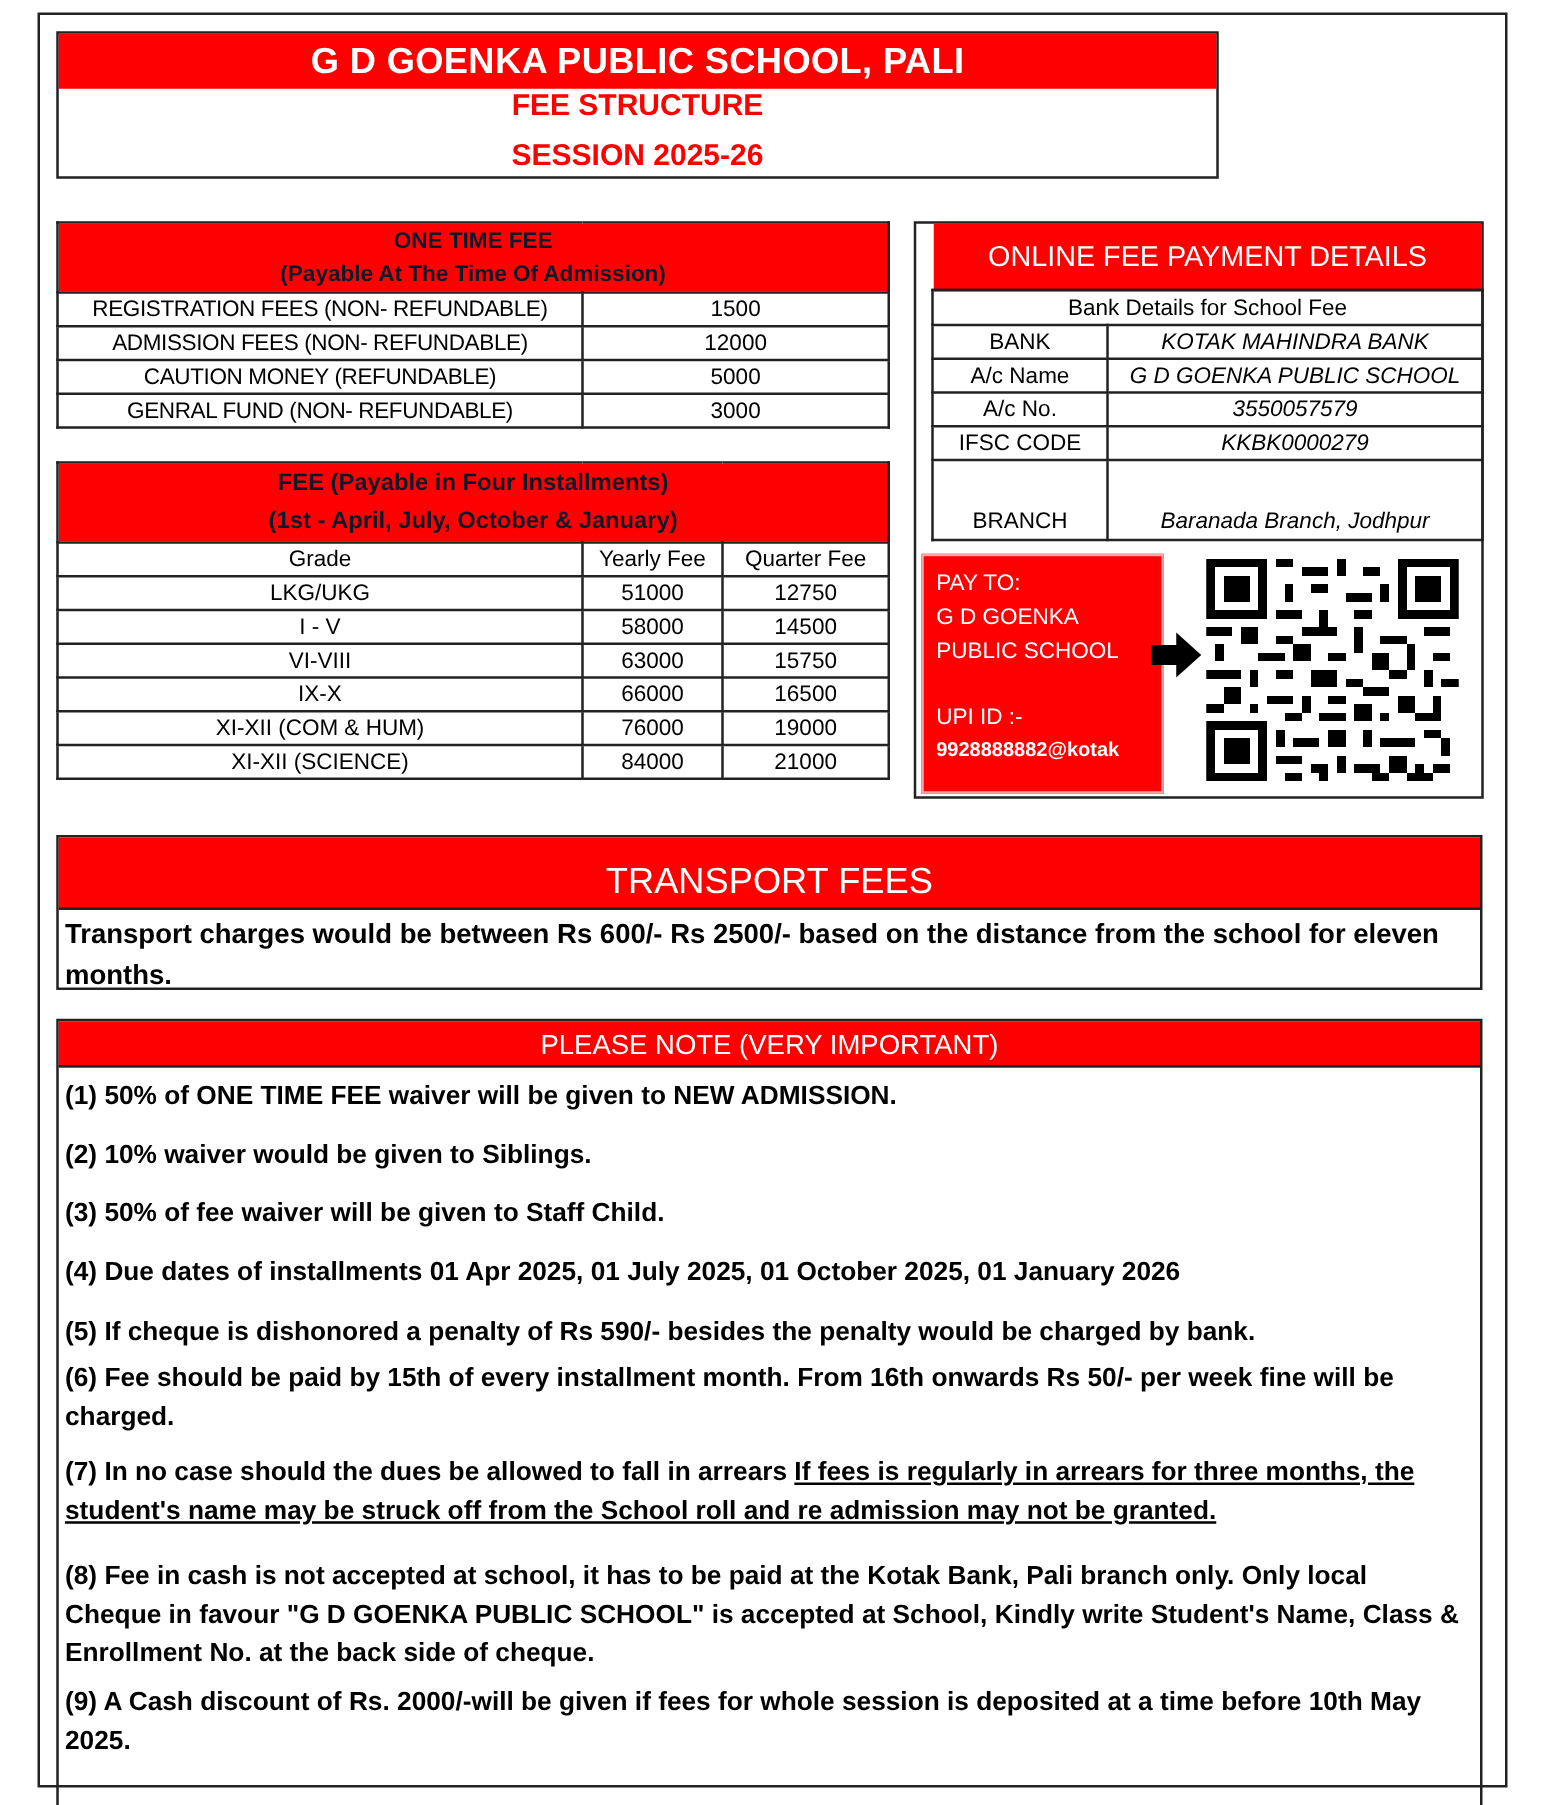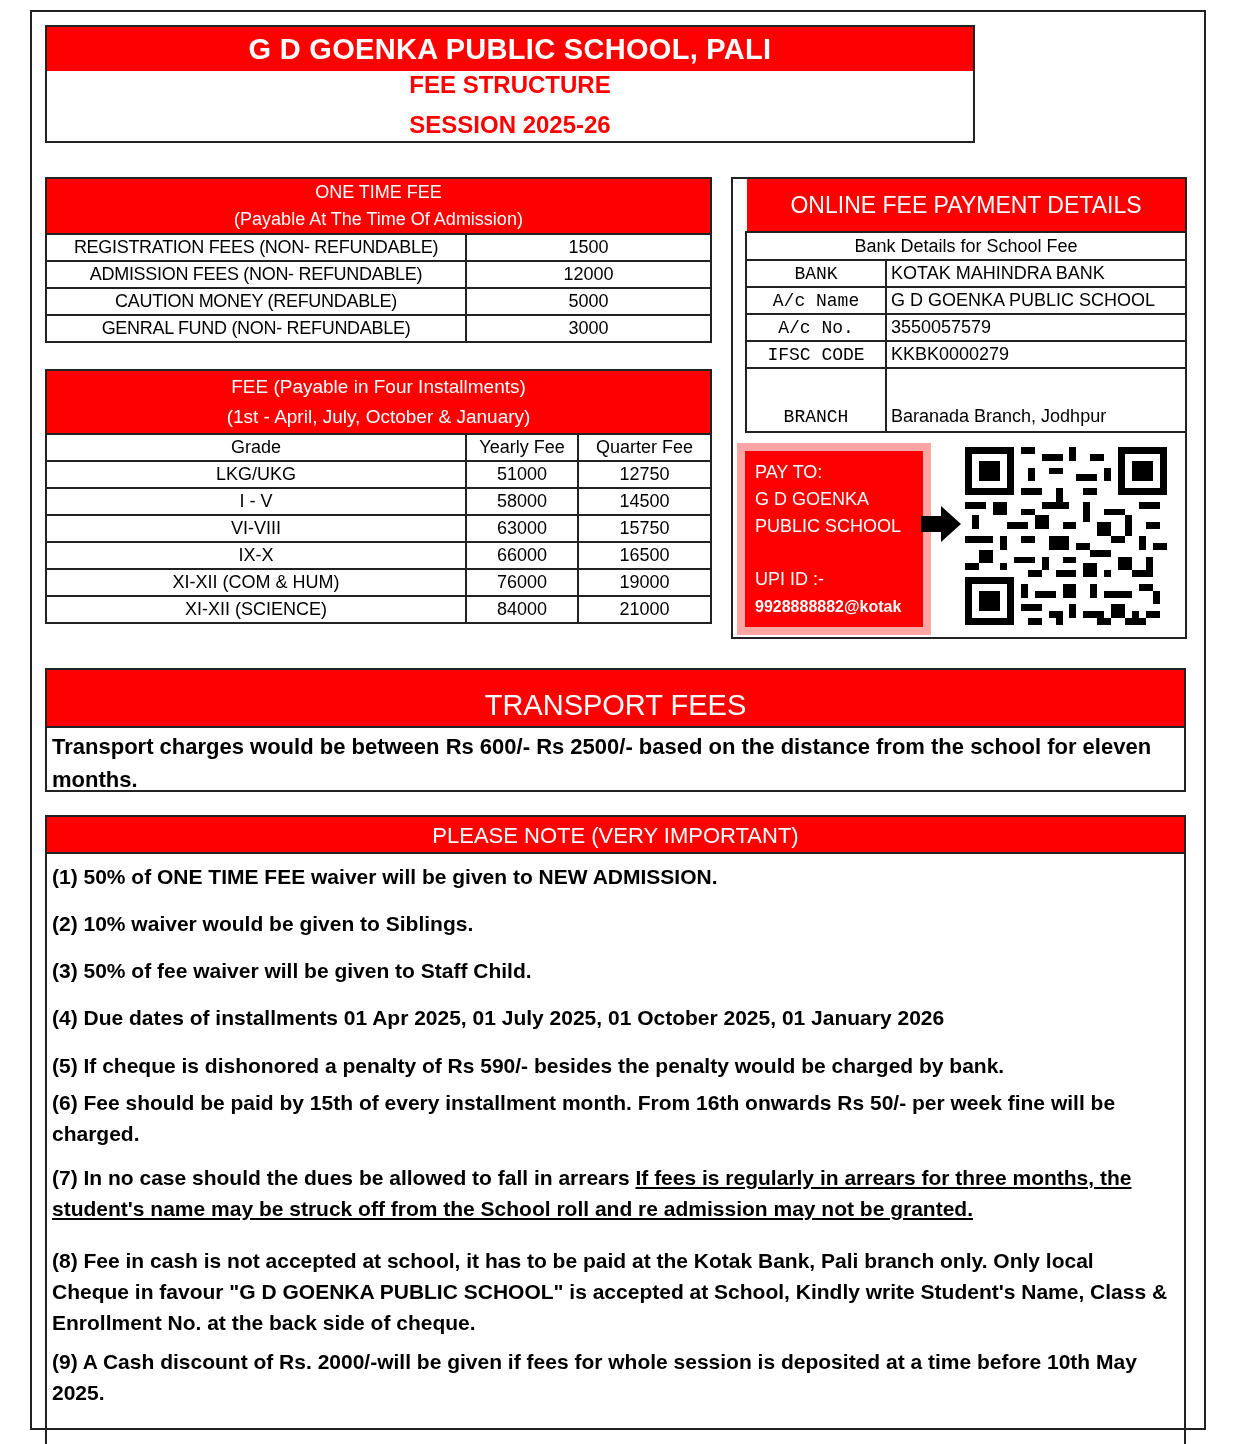--- a/index.html
+++ b/index.html
@@ -9,36 +9,36 @@
   .bx { border: 2px solid #222; }
 
   
   .hdr { left: 45px; top: 25px; width: 930px; height: 118px; }
   .hdr-title { position: absolute; left: 0; top: 0; right: 0; height: 44px; background: #ff0000; color: #fff; font-weight: bold; font-size: 29px; text-align: center; line-height: 44px; letter-spacing: 0.3px; }
   .hdr-sub { position: absolute; left: 0; right: 0; text-align: center; color: #ff0000; font-weight: bold; font-size: 24px; }
 
   
   table.t { border-collapse: collapse; width: 100%; table-layout: fixed; }
   table.t td, table.t th { border: 2px solid #222; padding: 0 4px; font-family: "Liberation Sans", sans-serif; font-size: 18px; text-align: center; height: 25px; font-weight: normal; white-space: nowrap; overflow: hidden; }
-  table.t th.redhead { background: #ff0000; color: #ffffff; font-weight: normal; line-height: 27px; }
+  table.t th.redhead { background: #ff0000; color: #0f172a; font-weight: bold; line-height: 27px; }
   .narrow { letter-spacing: -0.3px; }
 
   
   .onetime { left: 45px; top: 177px; width: 667px; }
   
   .inst { left: 45px; top: 369px; width: 667px; }
   .inst th.redhead { font-weight: bold; font-size: 19px; }
 
   
   .online { left: 731px; top: 177px; width: 456px; height: 462px; border: 2px solid #222; padding-left: 14px; }
   .online table.t td { font-size: 18px; }
-  .online .label { font-size: 16px; font-family: Liberation Mono, monospace; }
-  .online .val { text-align: left; }
+  .online .label { font-size: 16px; }
+  .online .val { text-align: center; font-style: italic; }
   .online-head { background: #ff0000; color: #fff; font-size: 23px; height: 52px; line-height: 52px; text-align: center; border-bottom: 2px solid #222; }
-  .payto { position: absolute; left: 4px; top: 264px; width: 194px; height: 192px; background: #ff0000; border: 8px solid #fca5a5; color: #fff; font-size: 18px; padding: 8px 10px; box-sizing: border-box; line-height: 27px; }
+  .payto { position: absolute; left: 4px; top: 264px; width: 194px; height: 192px; background: #ff0000; border: 2px solid #fca5a5; color: #fff; font-size: 18px; padding: 8px 10px; box-sizing: border-box; line-height: 27px; }
   .payto .upi { font-size: 16px; font-weight: bold; }
   .arrow { position: absolute; left: 188px; top: 325px; width: 42px; height: 40px; }
   .qr { position: absolute; left: 232px; top: 268px; width: 202px; height: 178px; }
 
   
   .transport { left: 45px; top: 668px; width: 1141px; height: 124px; border: 2px solid #222; }
   .transport-head { background: #ff0000; color: #fff; font-size: 29px; text-align: center; height: 56px; line-height: 70px; border-bottom: 2px solid #222; }
   .transport-body { font-size: 22px; font-weight: bold; padding: 2px 5px; line-height: 33px; }
 
   

